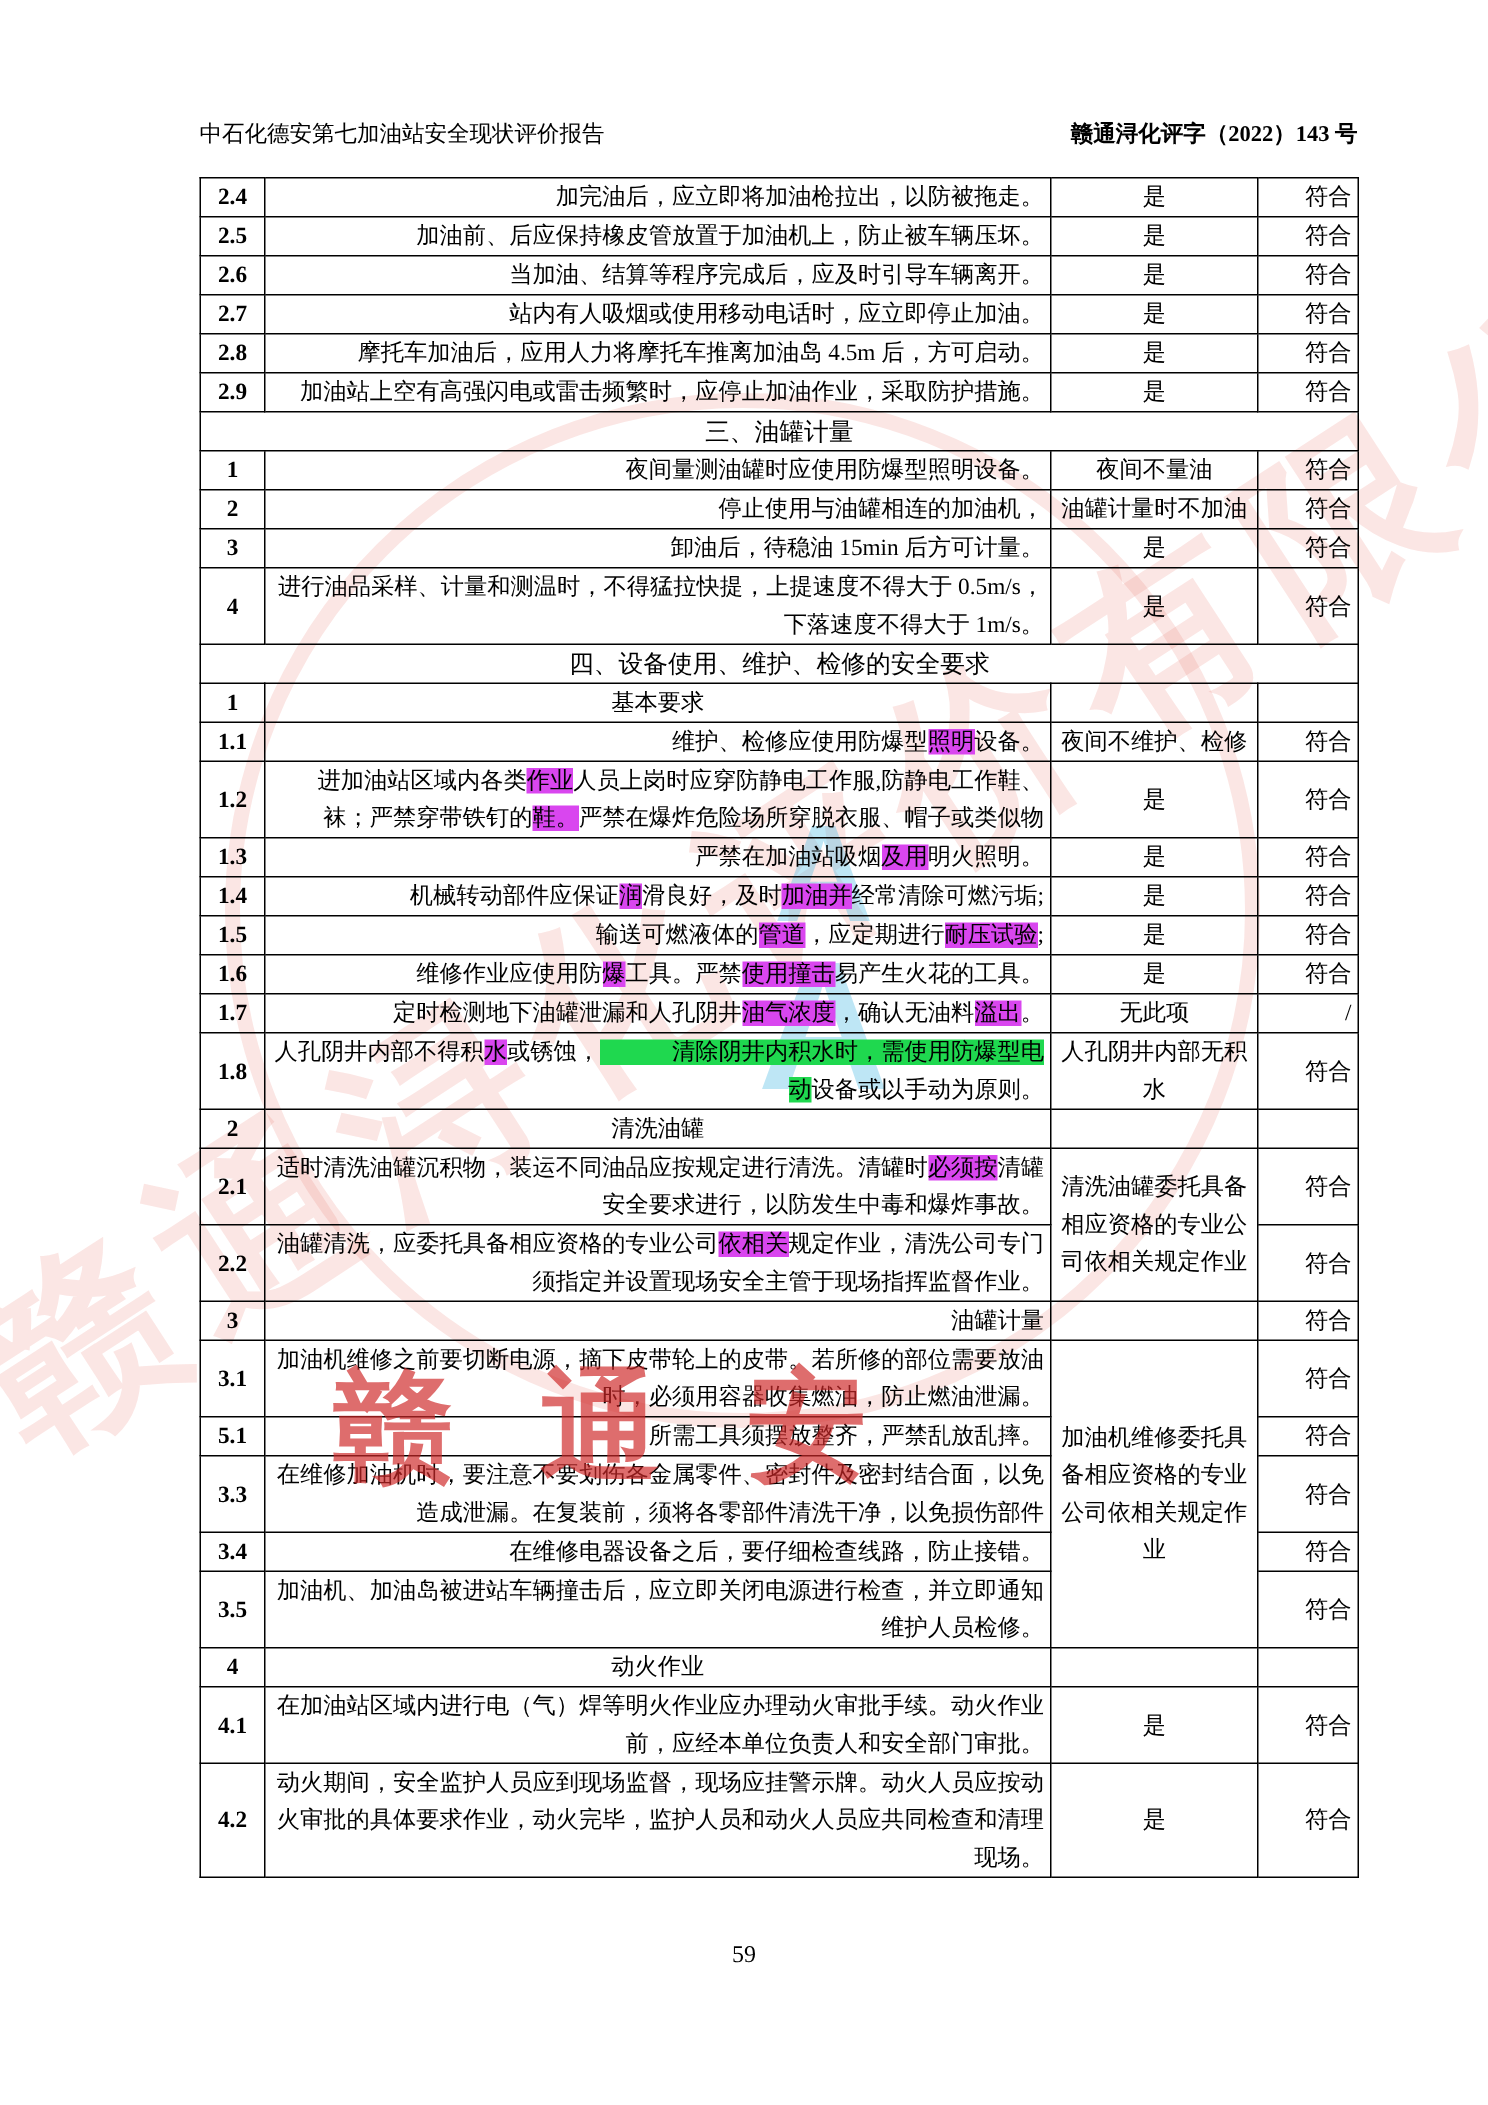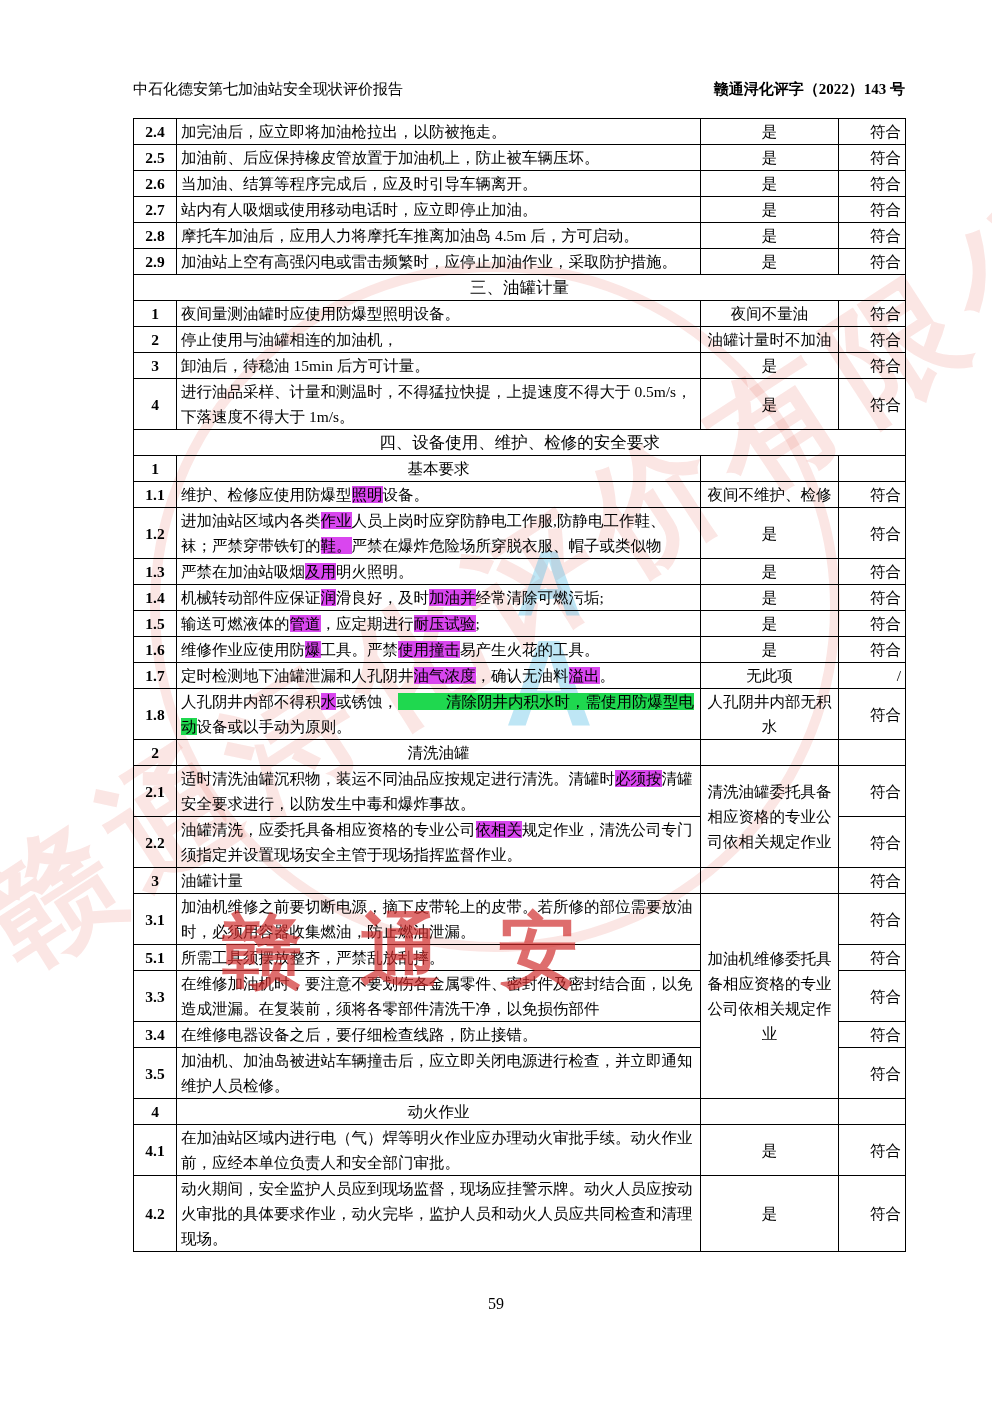--- a/index.html
+++ b/index.html
@@ -34,21 +34,21 @@
   table.report td {
     border: 1px solid #000;
     padding: 0 4px;
     line-height: 25px;
     height: 25px;
     vertical-align: middle;
     background: transparent;
     word-break: break-all;
   }
   td.no-cell     { text-align: center; font-weight: bold; padding: 0 1px; }
-  td.content-cell{ text-align: left; }
+  td.content-cell{ text-align: right; }
   td.content-cell.center { text-align: center; }
   td.status-cell { text-align: center; padding: 0 2px; }
   td.result-cell { text-align: right; padding: 0 1px; }
   td.section-cell{ text-align: center; font-weight: normal; font-size: 16.5px; line-height: 27px; }
 
   .hl-y { background: #d946ef; }
   .hl-g { background: #1fd84f; padding-left: 48px; }
 
   
   .wm { position: absolute; pointer-events: none; }

